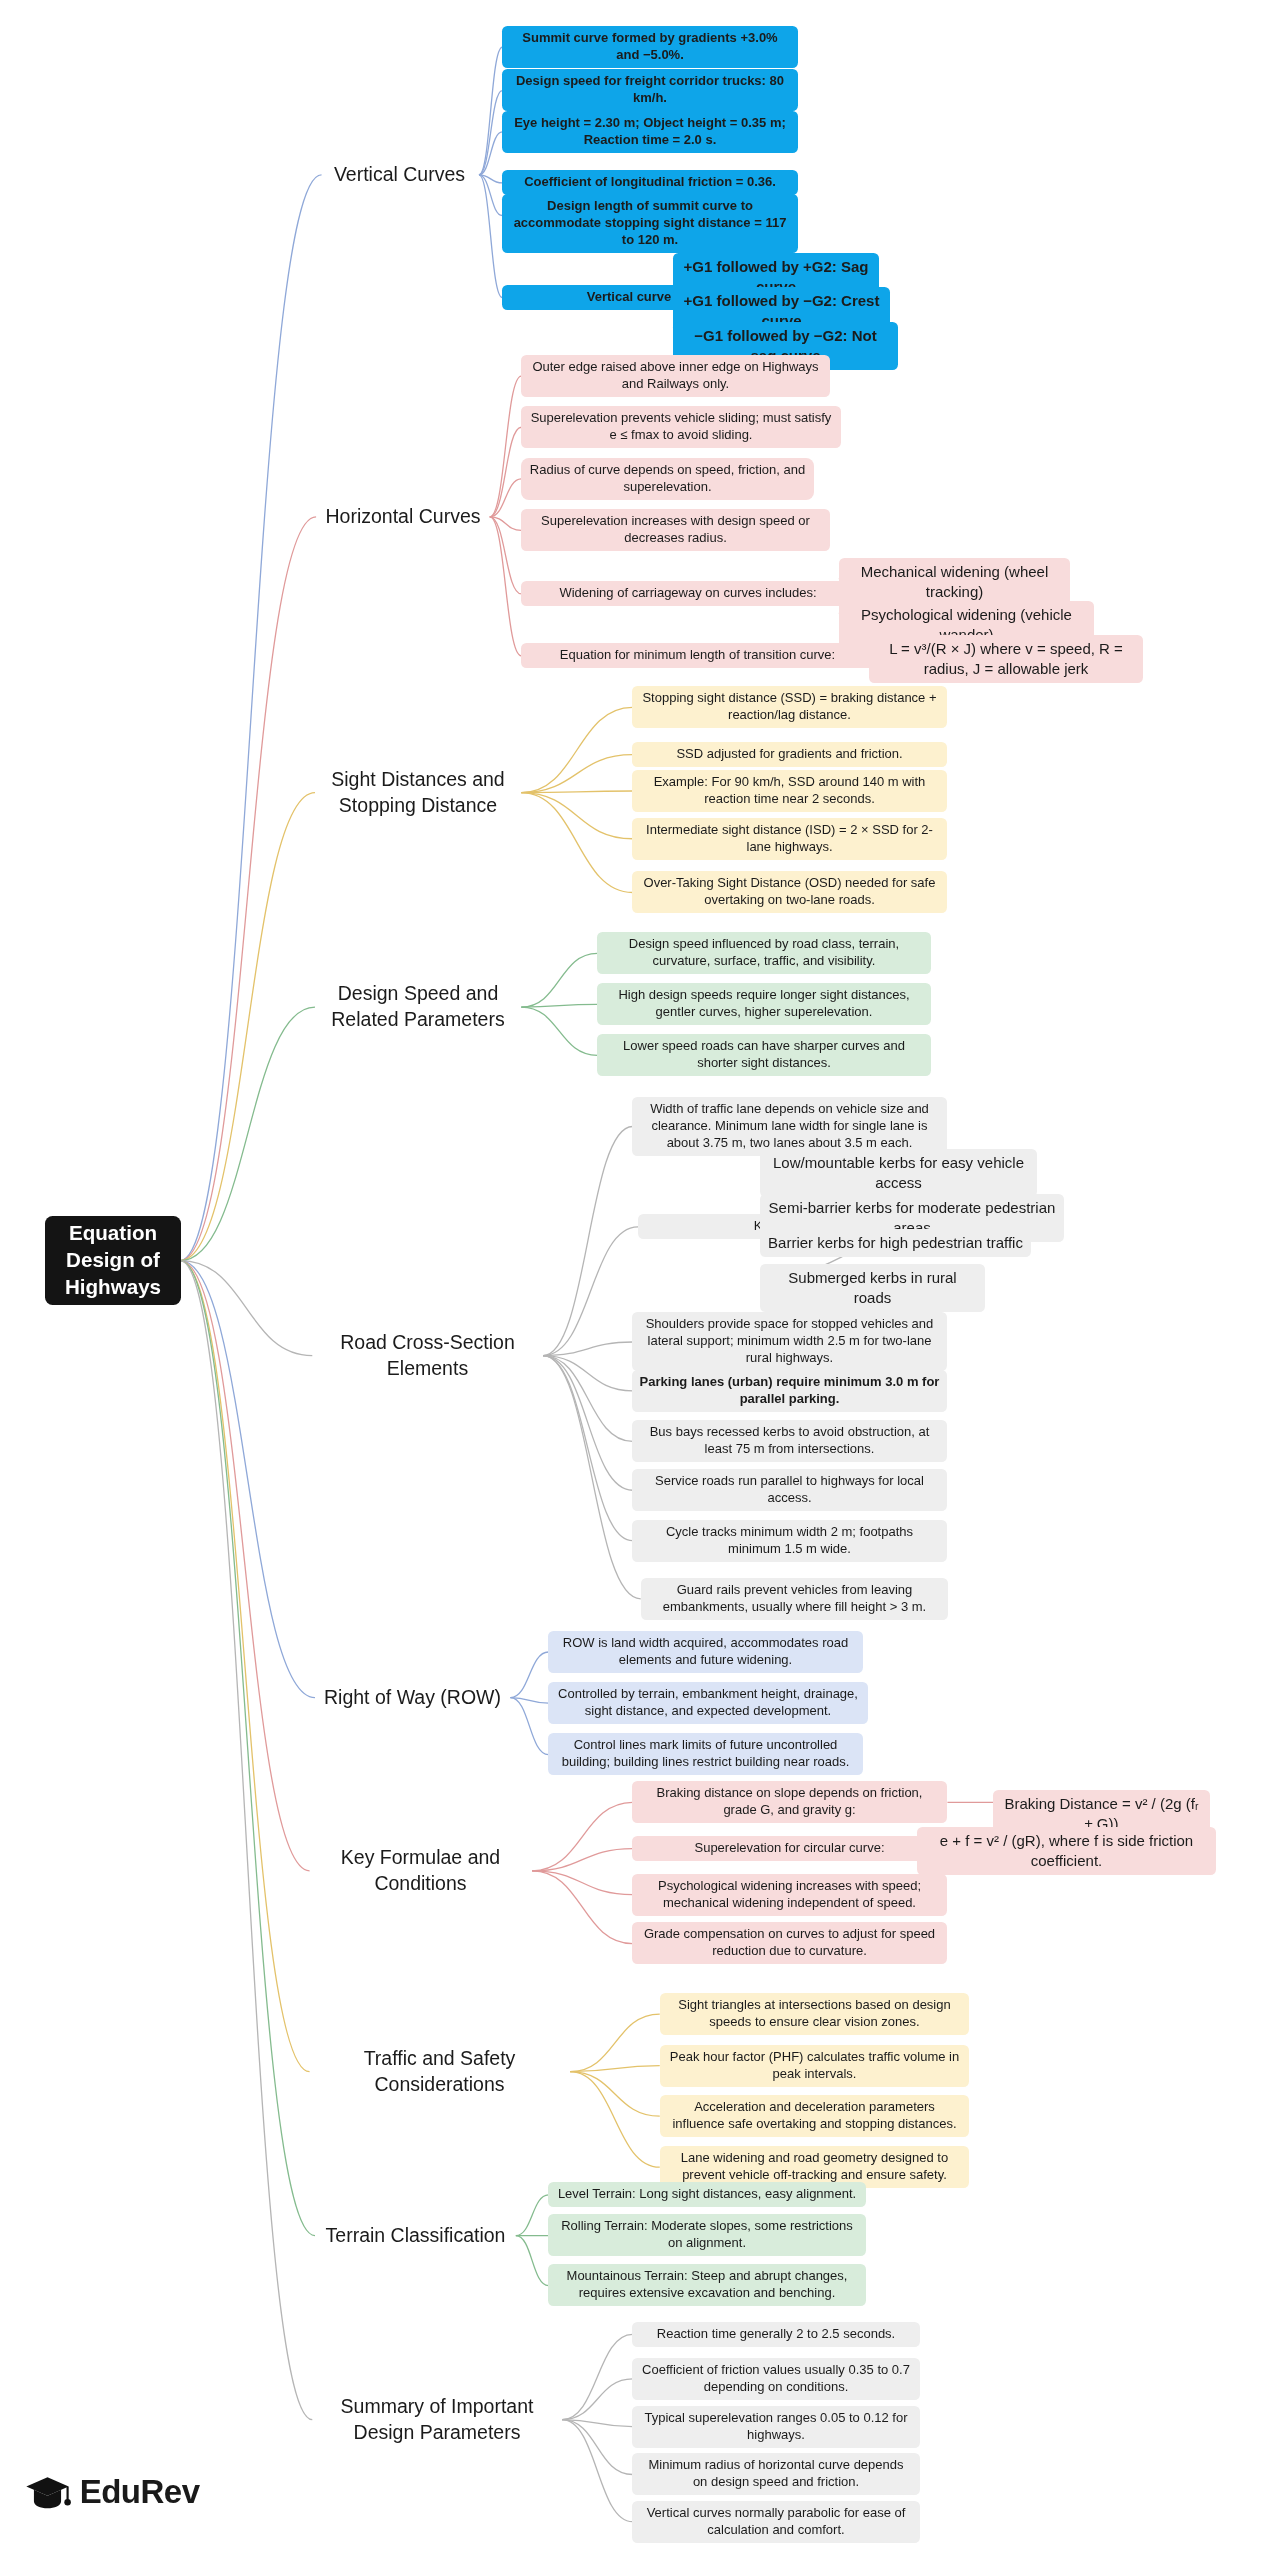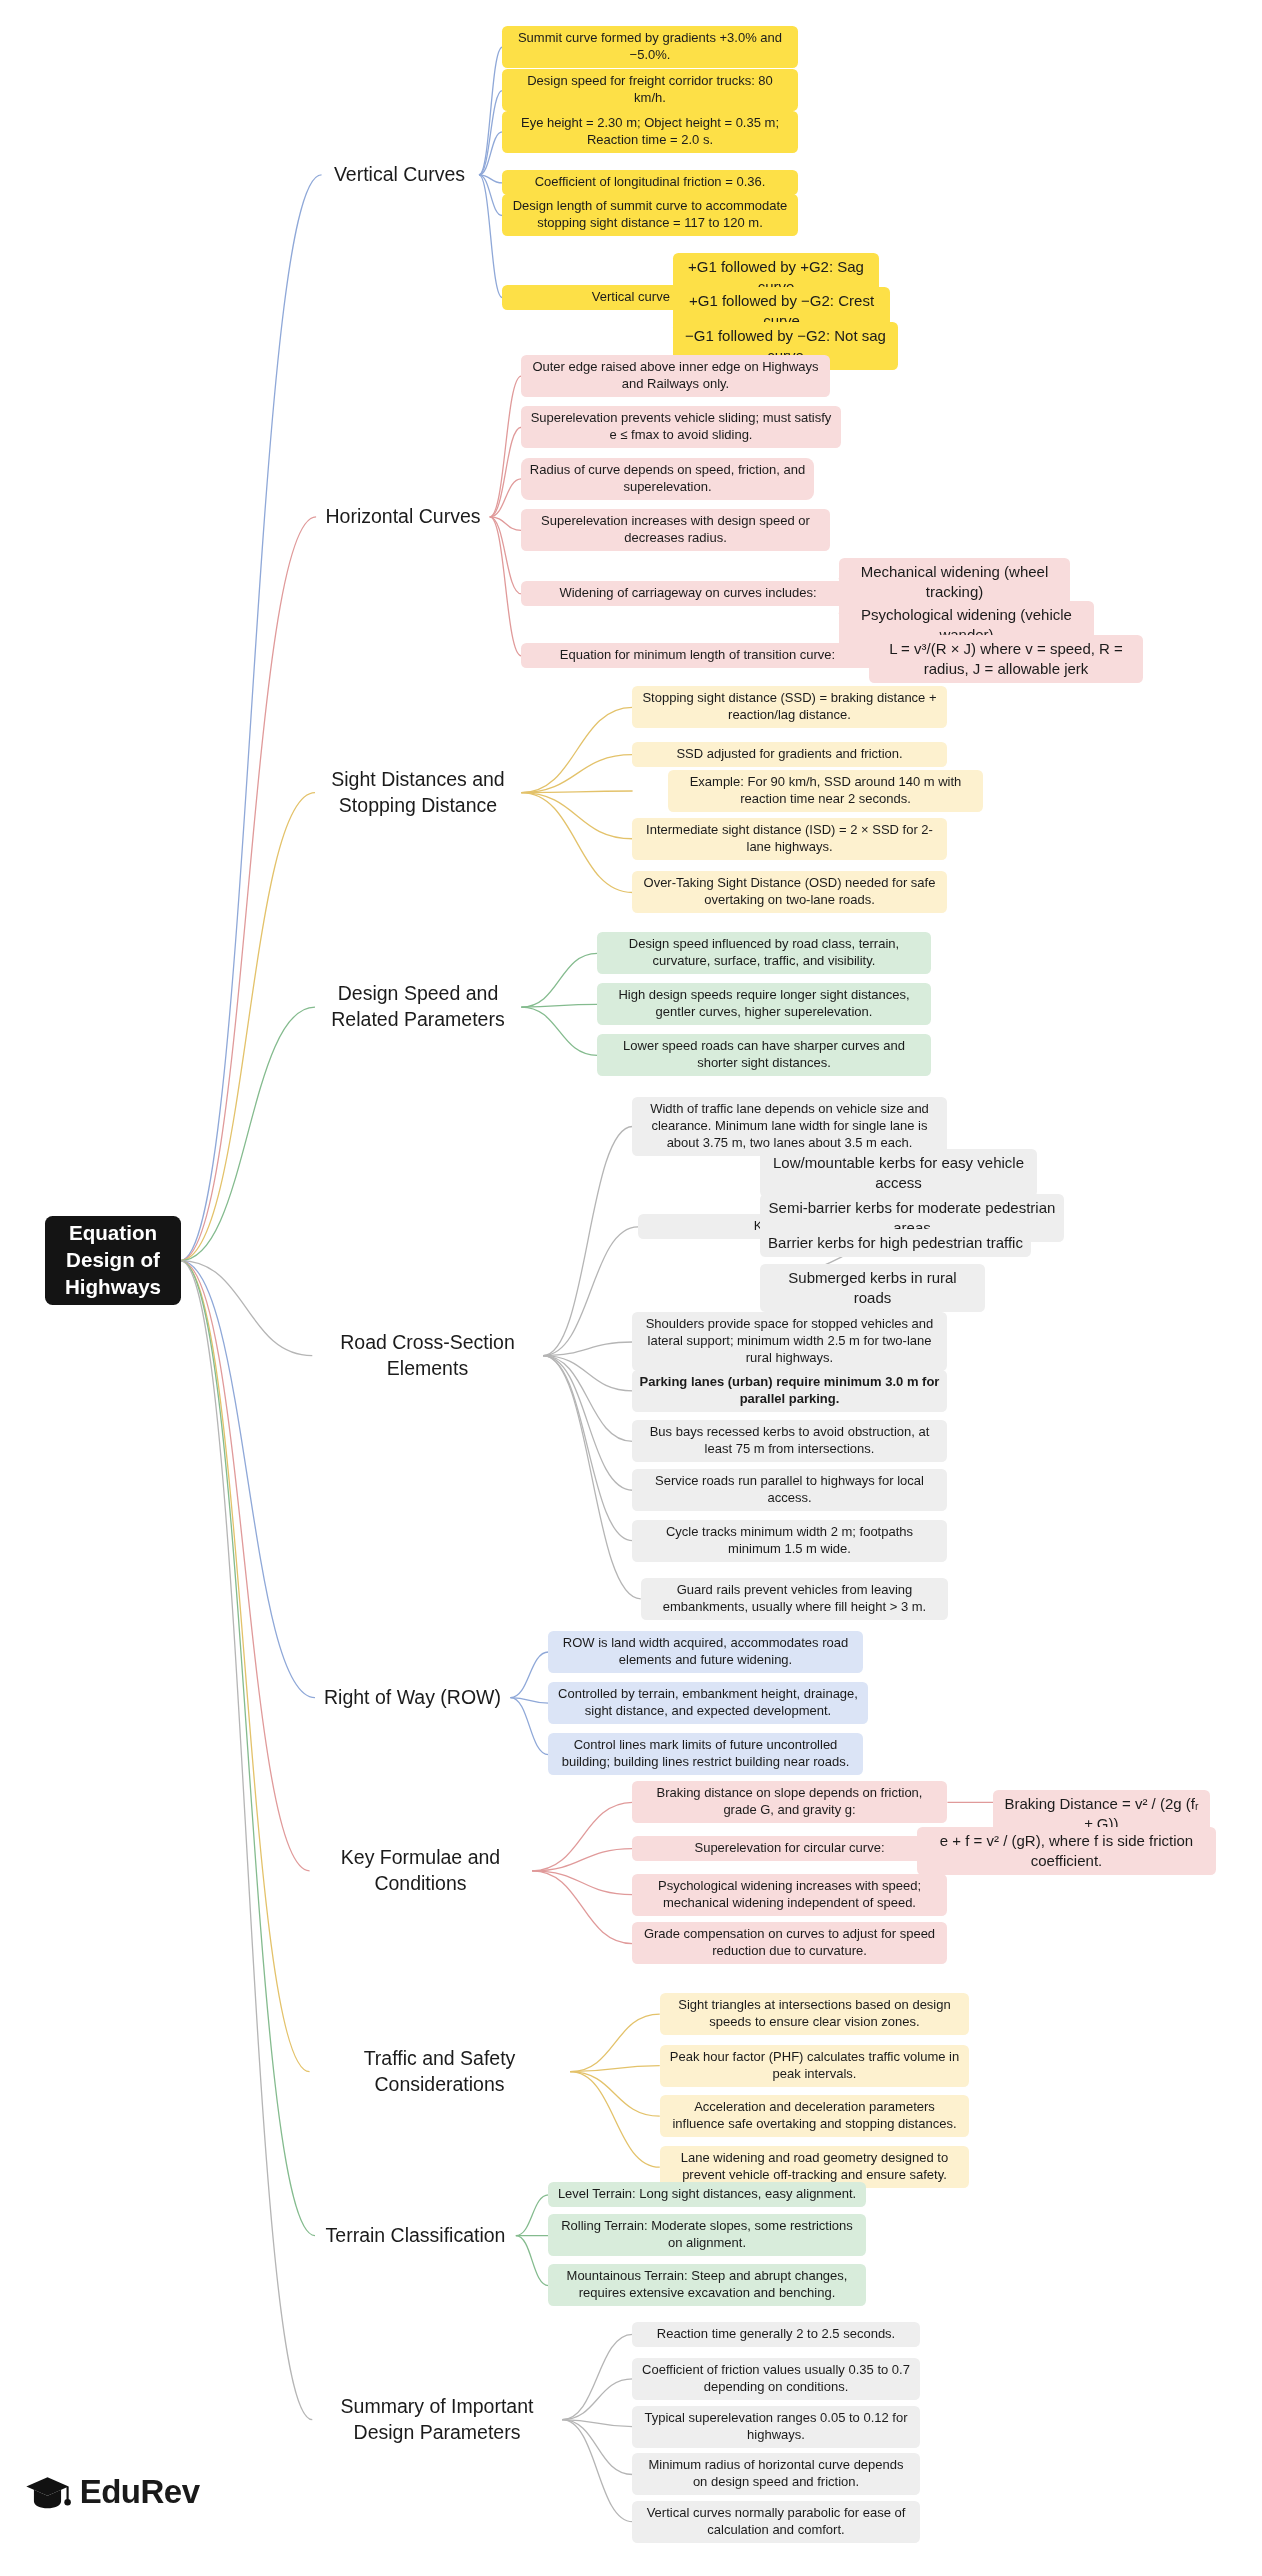--- a/index.html
+++ b/index.html
@@ -33,21 +33,21 @@
   }
   .branch {
     font-size:19.5px;
     background:transparent;
     padding:3.3px 5.4px;
   }
   .leaf { font-size:13px; }
   .leaf2 { font-size:15px; }
 
   
-  .c-blue   { background:#fde047; }
+  .c-blue   { background:#0ea5e9;font-weight:bold; }
   .c-red    { background:#f8dcdc; }
   .c-yellow { background:#fdf1cf; }
   .c-green  { background:#d8ecdb; }
   .c-gray   { background:#eeeeee; }
   .c-blue2  { background:#dbe4f6; }
 
   .logo-wrap {
     position:absolute;
     left:24px; top:2473px;
     display:flex; align-items:center; gap:8.7px;
@@ -149,21 +149,21 @@
       <div class="node leaf c-red" style="left: 521px; width: 293px; top: 458px; border-radius: 8px;">Radius of curve depends on speed, friction, and superelevation.</div>
       <div class="node leaf c-red" style="left: 521px; width: 309px; top: 509px;">Superelevation increases with design speed or decreases radius.</div>
       <div class="node leaf c-red" style="left: 521px; width: 334px; top: 581px;">Widening of carriageway on curves includes:</div>
       <div class="node leaf2 c-red" style="left: 839px; width: 231px; top: 558px;">Mechanical widening (wheel tracking)</div>
       <div class="node leaf2 c-red" style="left: 839px; width: 255px; top: 601px;">Psychological widening (vehicle wander)</div>
       <div class="node leaf c-red" style="left: 521px; width: 353px; top: 643px;">Equation for minimum length of transition curve:</div>
       <div class="node leaf2 c-red" style="left: 869px; width: 274px; top: 635px;">L = v³/(R × J) where v = speed, R = radius, J = allowable jerk</div>
       <div class="node branch" style="left: 315px; width: 206px; top: 764px;">Sight Distances and Stopping Distance</div>
       <div class="node leaf c-yellow" style="left: 632px; width: 315px; top: 686px;">Stopping sight distance (SSD) = braking distance + reaction/lag distance.</div>
       <div class="node leaf c-yellow" style="left: 632px; width: 315px; top: 742px;">SSD adjusted for gradients and friction.</div>
-      <div class="node leaf c-yellow" style="left: 632px; width: 315px; top: 770px; margin-left: 36px;">Example: For 90 km/h, SSD around 140 m with reaction time near 2 seconds.</div>
+      <div class="node leaf c-yellow" style="left: 632px; width: 315px; top: 770px;">Example: For 90 km/h, SSD around 140 m with reaction time near 2 seconds.</div>
       <div class="node leaf c-yellow" style="left: 632px; width: 315px; top: 818px;">Intermediate sight distance (ISD) = 2 × SSD for 2-lane highways.</div>
       <div class="node leaf c-yellow" style="left: 632px; width: 315px; top: 871px;">Over-Taking Sight Distance (OSD) needed for safe overtaking on two-lane roads.</div>
       <div class="node branch" style="left: 315px; width: 206px; top: 978px;">Design Speed and Related Parameters</div>
       <div class="node leaf c-green" style="left: 597px; width: 334px; top: 932px;">Design speed influenced by road class, terrain, curvature, surface, traffic, and visibility.</div>
       <div class="node leaf c-green" style="left: 597px; width: 334px; top: 983px;">High design speeds require longer sight distances, gentler curves, higher superelevation.</div>
       <div class="node leaf c-green" style="left: 597px; width: 334px; top: 1034px;">Lower speed roads can have sharper curves and shorter sight distances.</div>
       <div class="node branch" style="left: 312px; width: 231px; top: 1327px;">Road Cross-Section Elements</div>
       <div class="node leaf c-gray" style="left: 632px; width: 315px; top: 1097px;">Width of traffic lane depends on vehicle size and clearance. Minimum lane width for single lane is about 3.75 m, two lanes about 3.5 m each.</div>
       <div class="node leaf c-gray" style="left: 638px; width: 304px; top: 1214px;">Kerbs types:</div>
       <div class="node leaf2 c-gray" style="left: 760px; width: 277px; top: 1149px;">Low/mountable kerbs for easy vehicle access</div>

